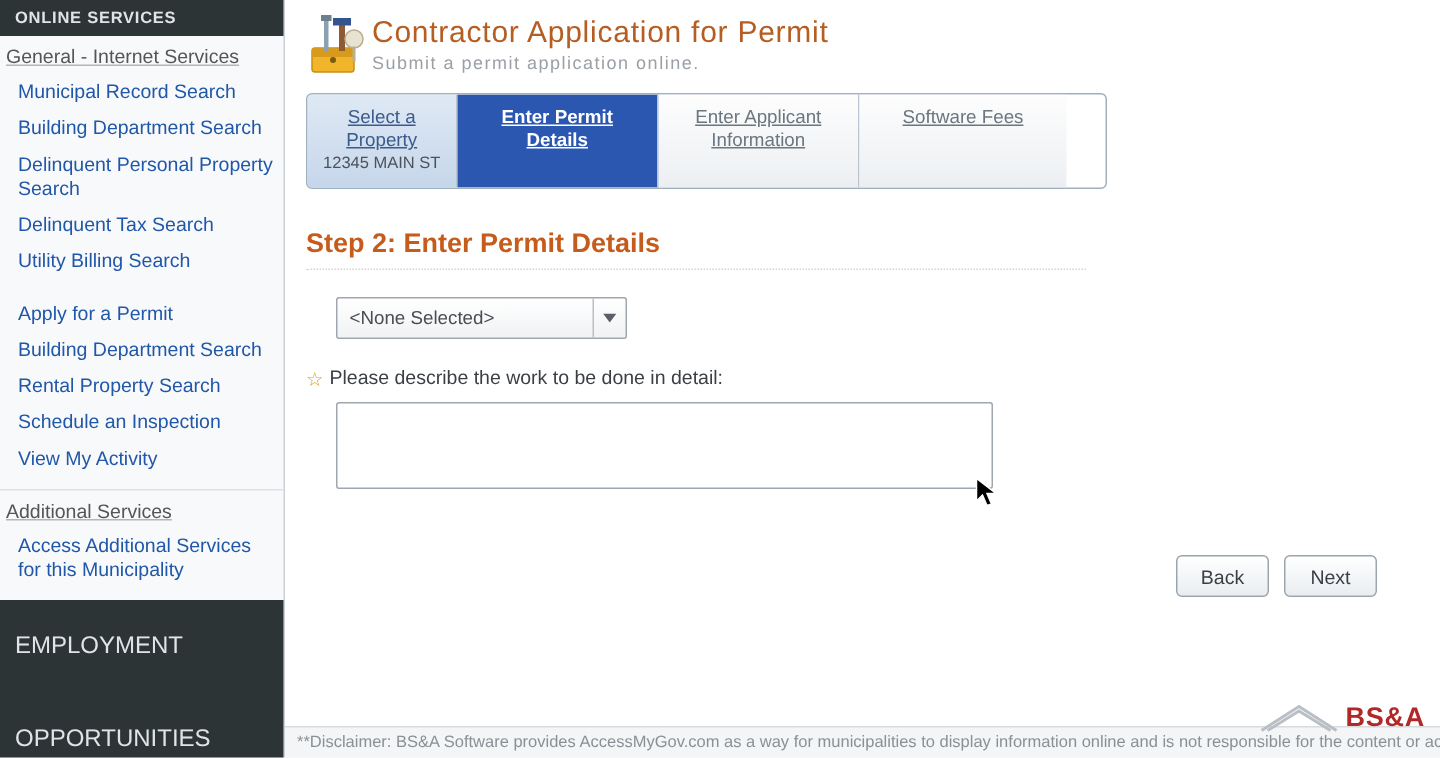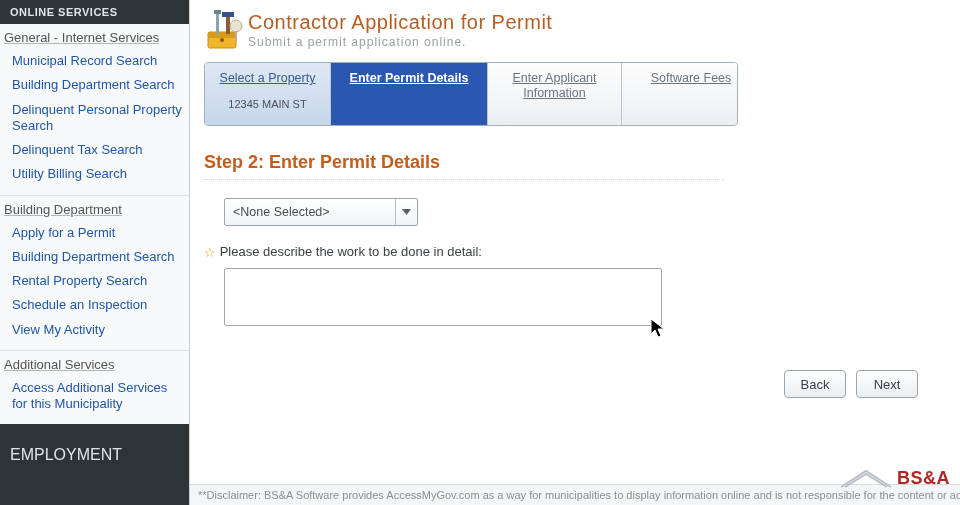--- a/index.html
+++ b/index.html
@@ -99,22 +99,22 @@
     padding: 8px 10px;
     min-height: 62px;
     text-align: center;
     display: flex;
     flex-direction: column;
     align-items: center;
     justify-content: flex-start;
     background: linear-gradient(#fdfdfd, #eceff2);
   }
   .wiz-step:last-child { border-right: none; }
-  .wiz-step.completed { width: 126px; background: linear-gradient(#dfe9f5, #c6d6ea); gap: 10px; }
-  .wiz-step.current   { width: 157px; background: #2b57b1; }
+  .wiz-step.completed { width: 100px; background: linear-gradient(#dfe9f5, #c6d6ea); }
+  .wiz-step.current   { width: 134px; background: #2b57b1; }
   .wiz-step.upcoming  { width: 134px; }
   .wiz-step.upcoming.last { width: 138px; }
   .wiz-label {
     color: #6b7680;
     text-decoration: underline;
     font-size: 12.5px;
     line-height: 1.2;
   }
   .wiz-step.completed .wiz-label { color: #3b5b8c; }
   .wiz-step.current .wiz-label { color: #fff; text-decoration: underline; font-weight: 600;}
@@ -232,21 +232,20 @@
 
     <div class="nav-section-title first">General - Internet Services</div>
     <div class="nav-list">
       <div class="nav-item">Municipal Record Search</div>
       <div class="nav-item">Building Department Search</div>
       <div class="nav-item">Delinquent Personal Property Search</div>
       <div class="nav-item">Delinquent Tax Search</div>
       <div class="nav-item">Utility Billing Search</div>
     </div>
 
-    <div class="nav-section-title">Building Department</div>
     <div class="nav-list">
       <div class="nav-item">Apply for a Permit</div>
       <div class="nav-item">Building Department Search</div>
       <div class="nav-item">Rental Property Search</div>
       <div class="nav-item">Schedule an Inspection</div>
       <div class="nav-item">View My Activity</div>
     </div>
 
     <div class="nav-section-title">Additional Services</div>
     <div class="nav-list">

